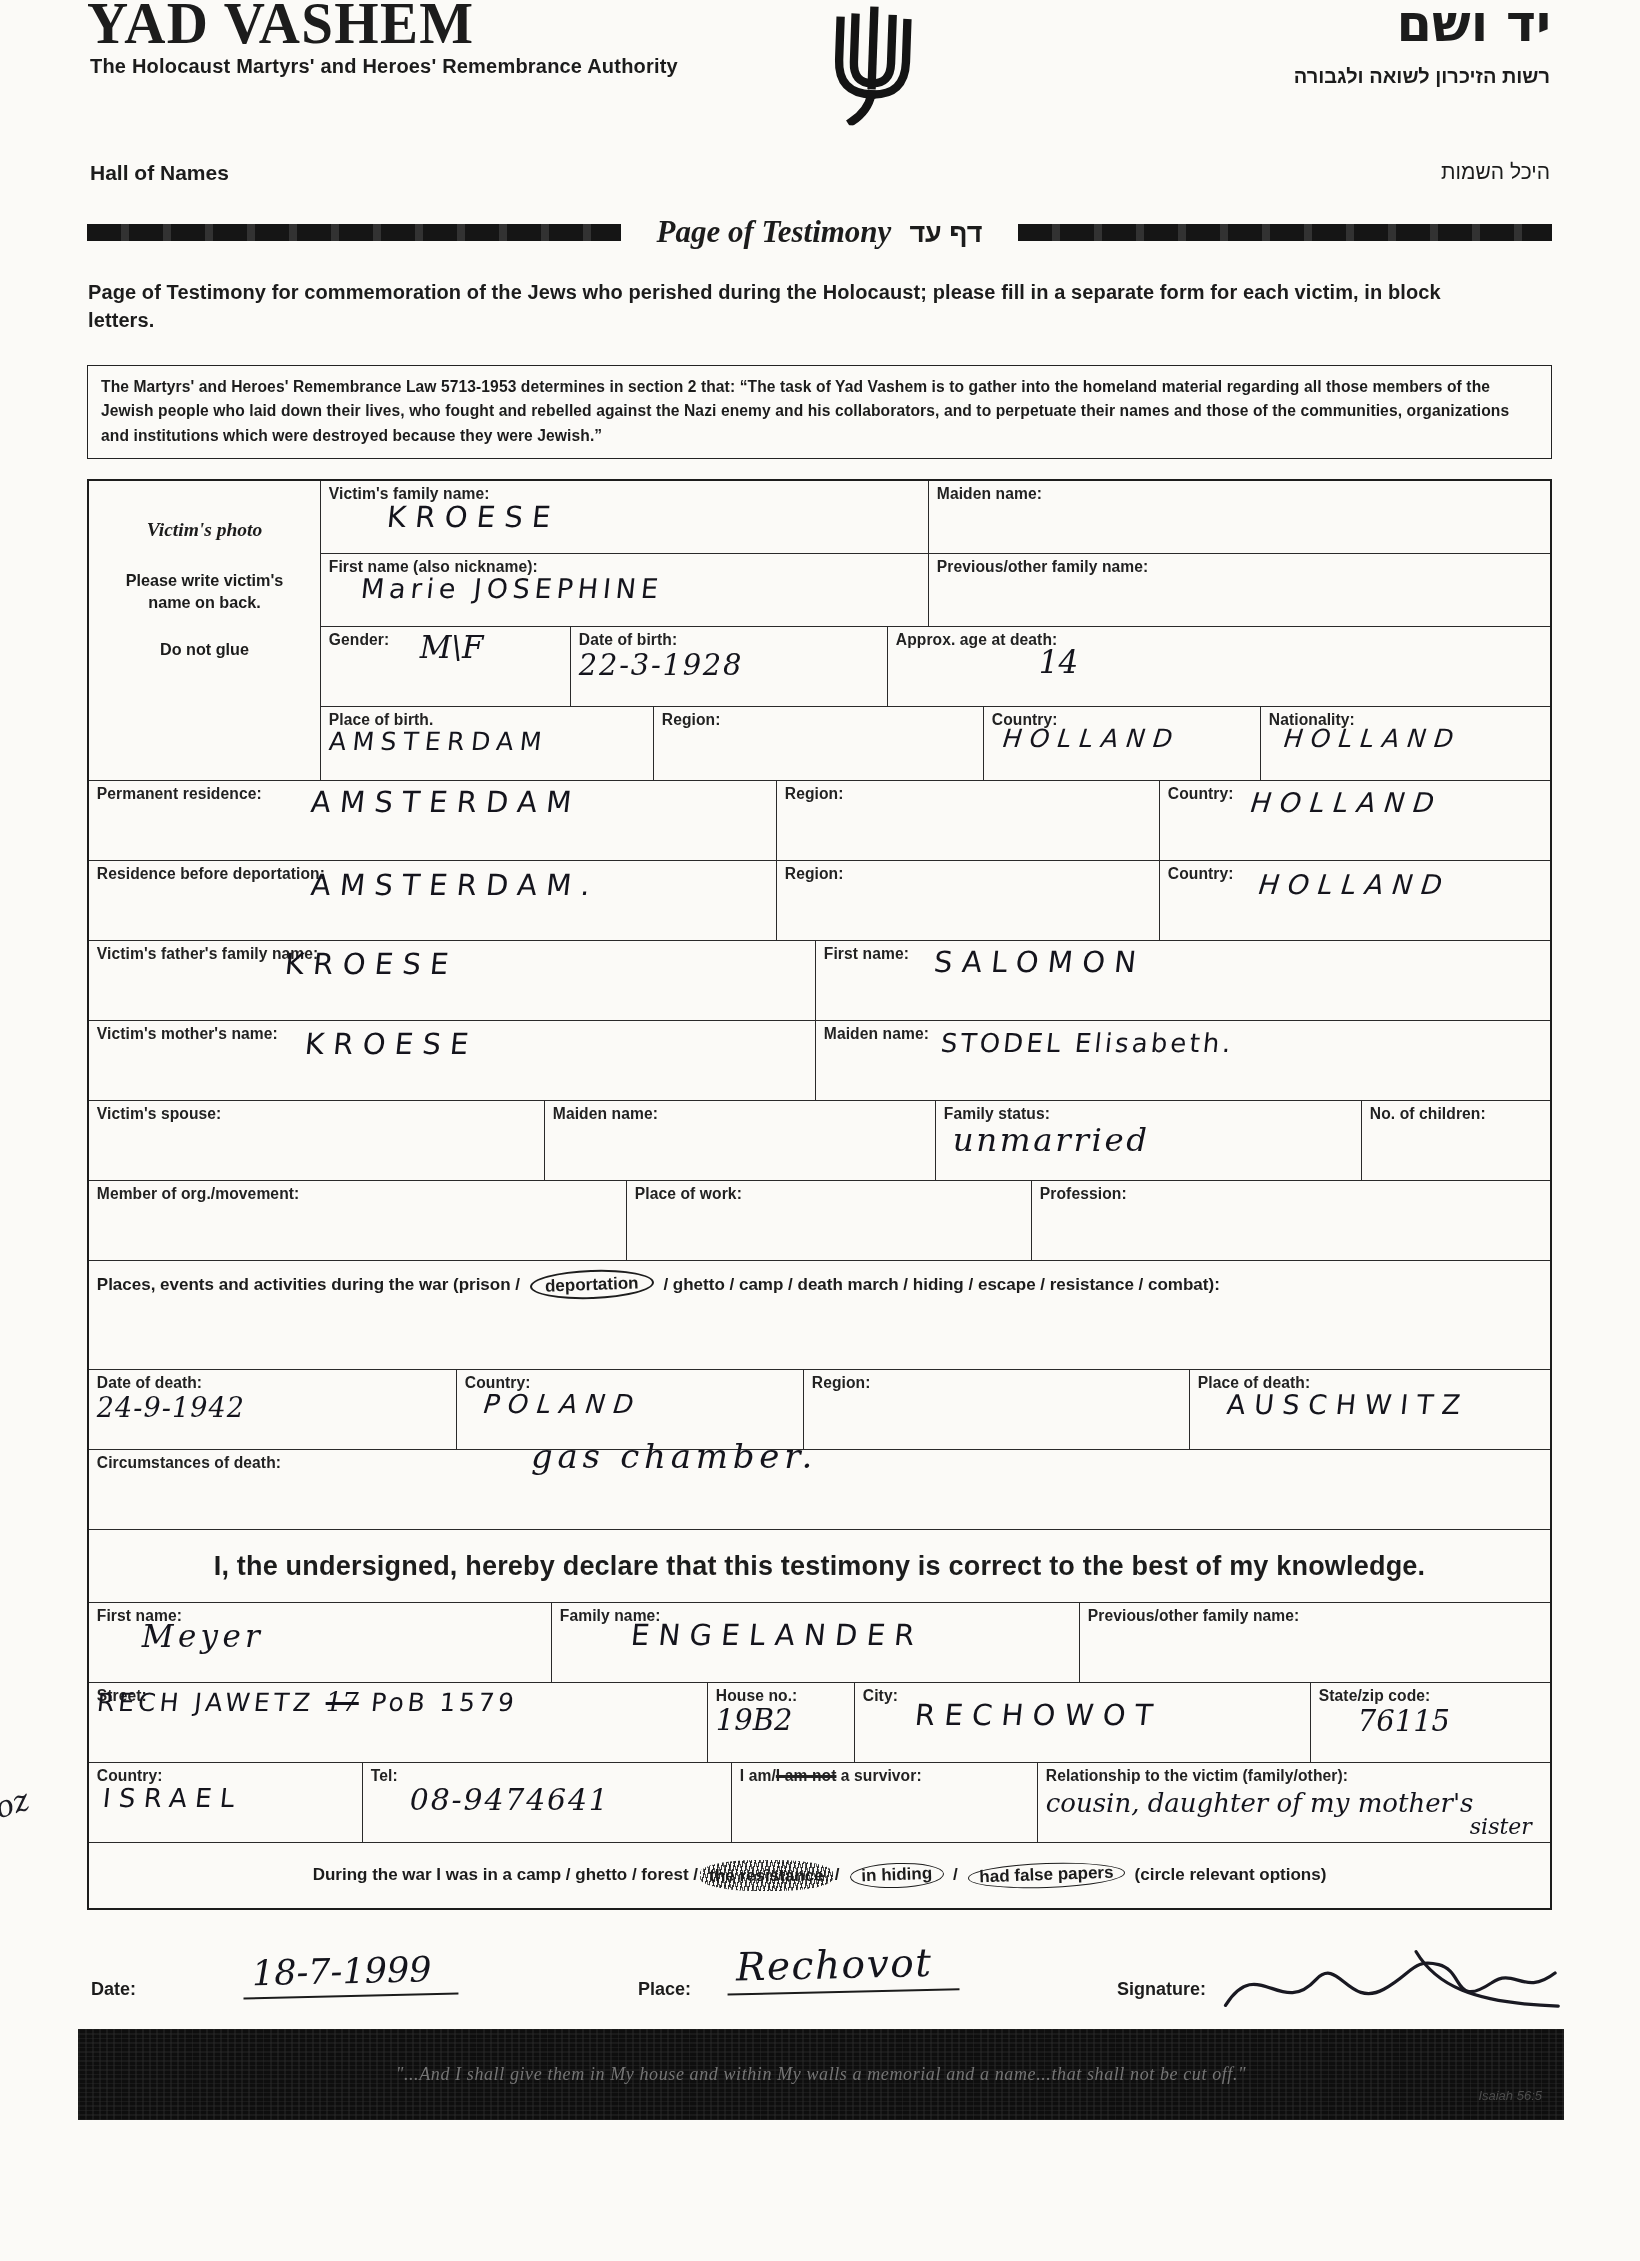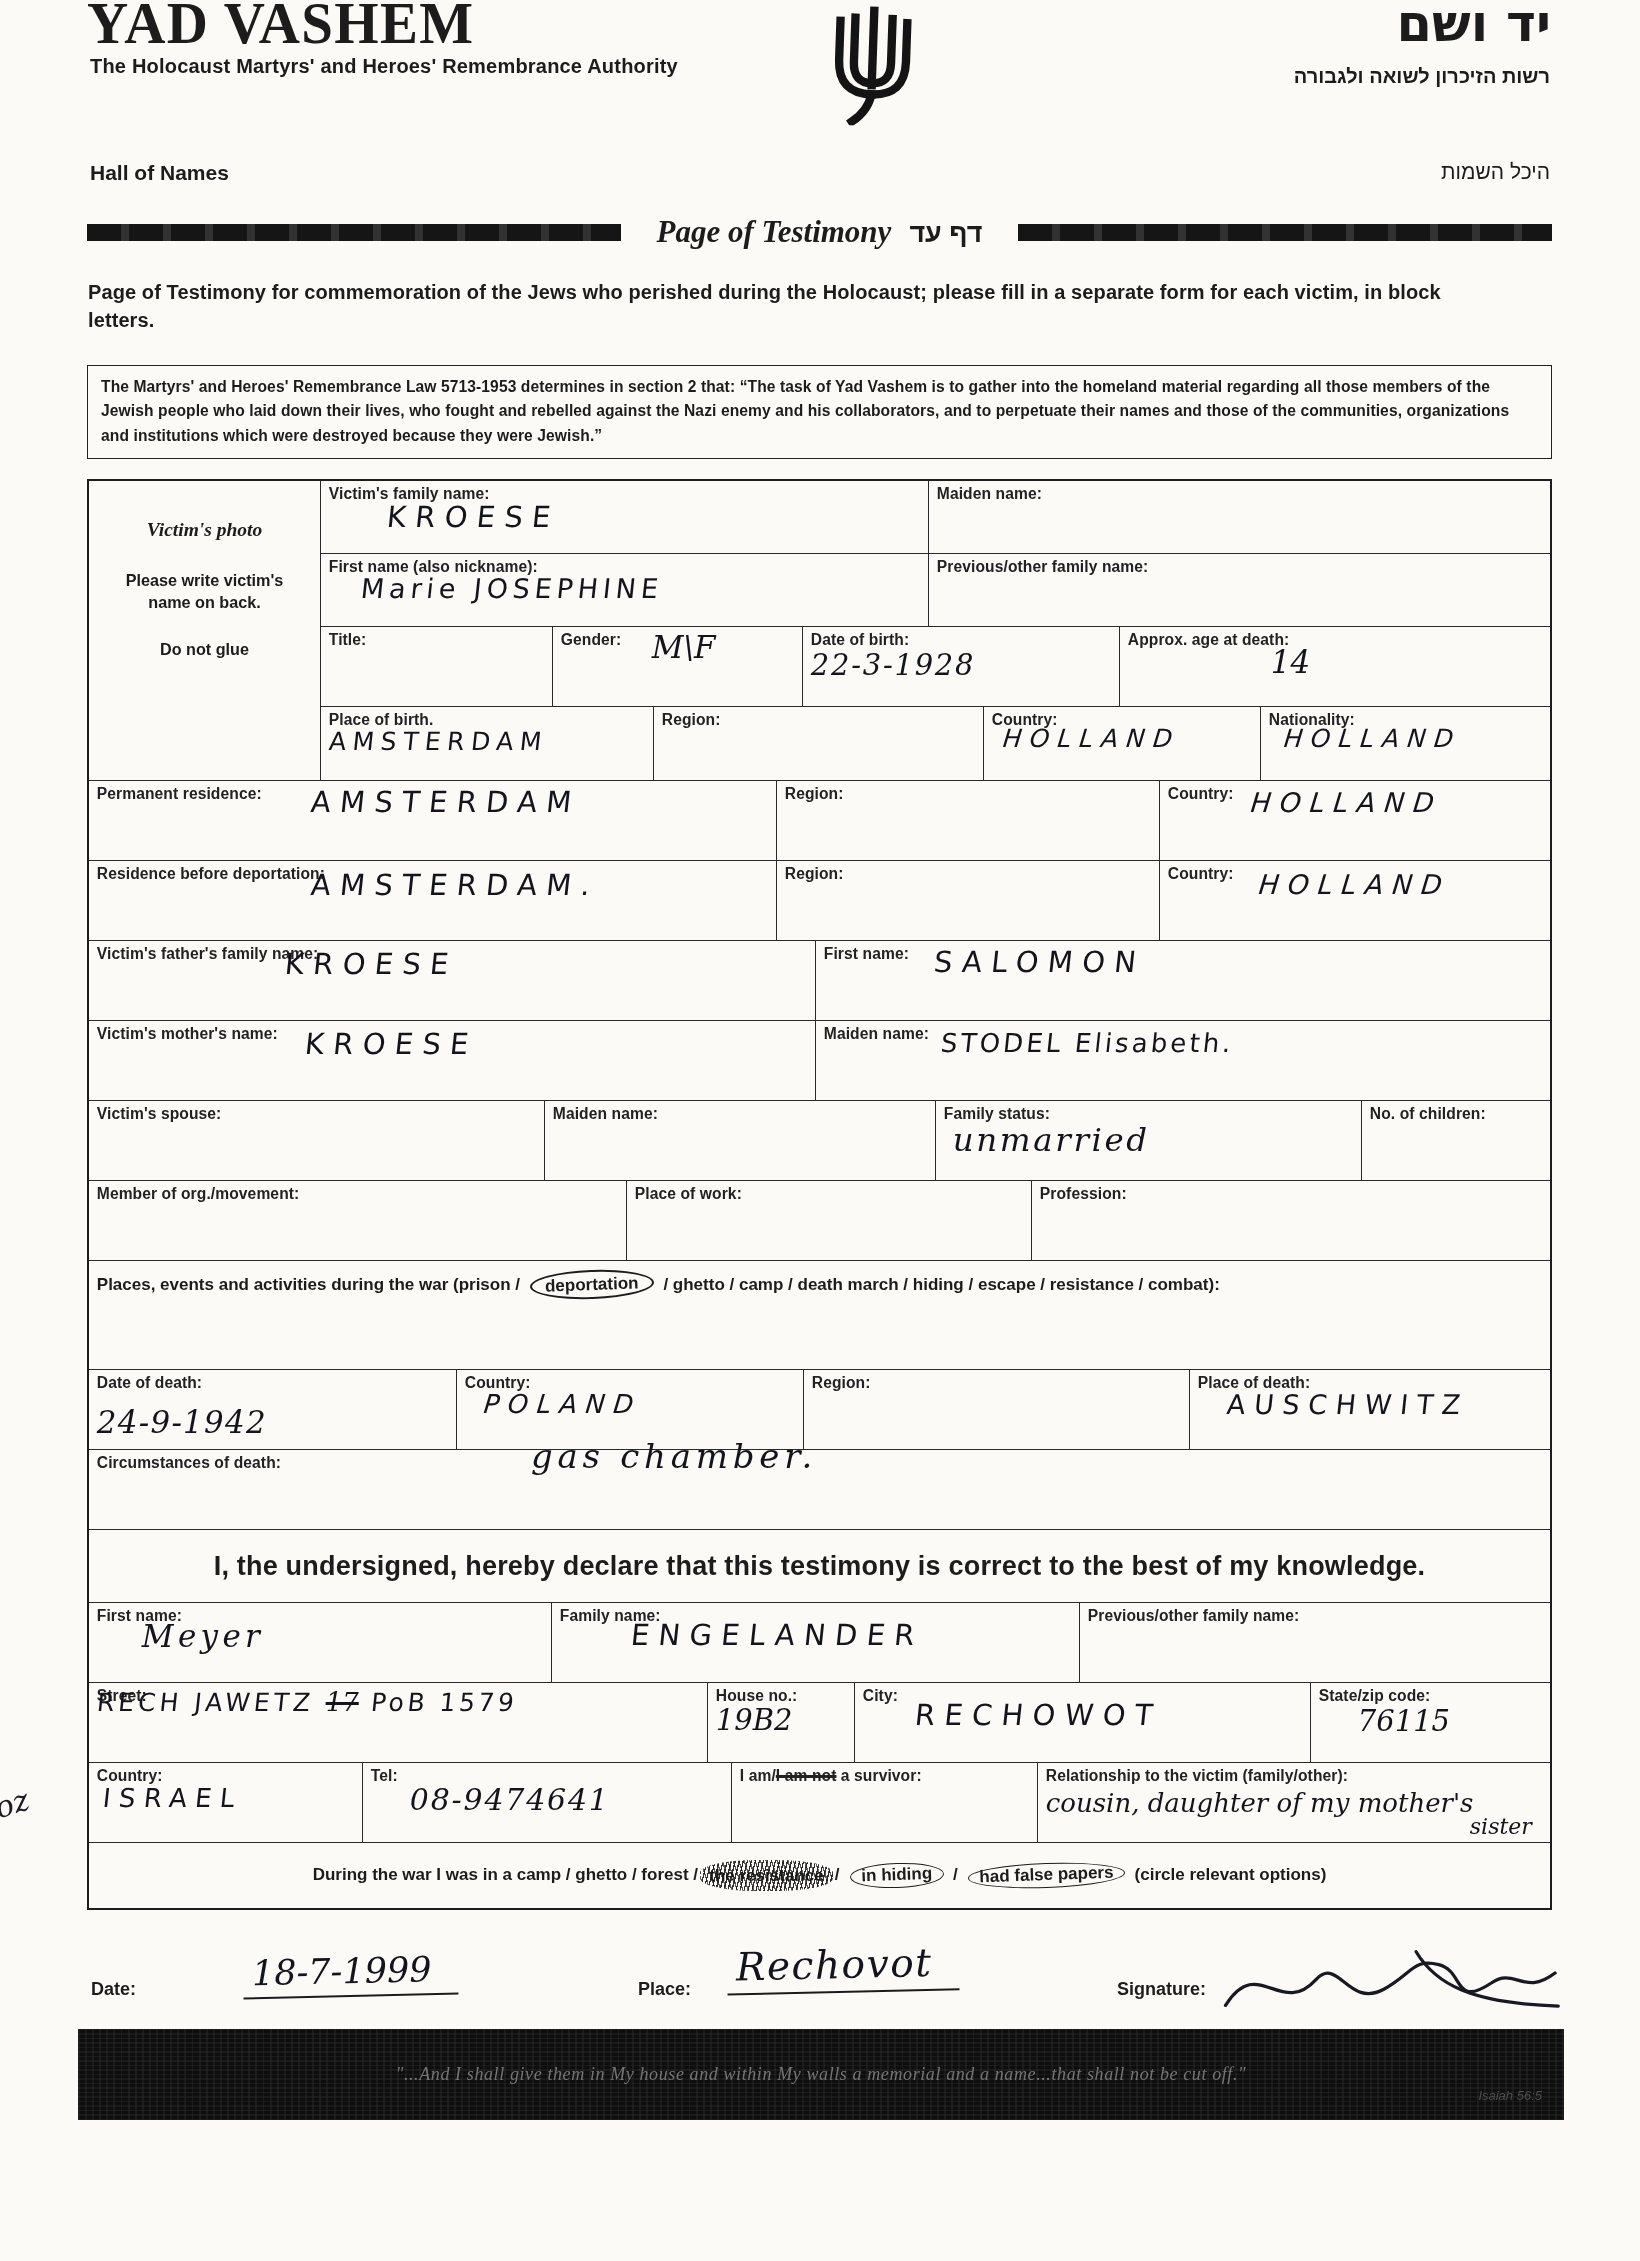--- a/index.html
+++ b/index.html
@@ -191,23 +191,20 @@
         <div class="row" style="height:73px">
           <div class="c" style="width:608px">
             <div class="lbl">First name (also nickname):</div>
             <div class="v caps" style="margin-left:32.5px; font-size:27px; letter-spacing:.18em; margin-top:-1.3px">Marie JOSEPHINE</div>
           </div>
           <div class="c last">
             <div class="lbl">Previous/other family name:</div>
           </div>
         </div>
         <div class="row" style="height:80px">
-          <div class="c" style="width:232px">
-            <div class="lbl">Title:</div>
-          </div>
           <div class="c" style="width:250px">
             <div class="lbl">Gender:</div>
             <div class="v cur" style="font-size:31px; margin-left:91px; margin-top:-25px">M\F</div>
           </div>
           <div class="c" style="width:317px">
             <div class="lbl">Date of birth:</div>
             <div class="v cur" style="font-size:29px; letter-spacing:.06em; margin-top:1.3px">22-3-1928</div>
           </div>
           <div class="c last">
             <div class="lbl">Approx. age at death:</div>
@@ -318,21 +315,21 @@
           <span>Places, events and activities during the war (prison /</span>
           <span class="circled">deportation</span>
           <span>/ ghetto / camp / death march / hiding / escape / resistance / combat):</span>
         </div>
       </div>
     </div>
 
     <div class="row" style="height:80px">
       <div class="c" style="width:368px">
         <div class="lbl">Date of death:</div>
-        <div class="v cur" style="font-size:31px; letter-spacing:.04em; margin-top:14px">24-9-1942</div>
+        <div class="v cur" style="font-size:27px; letter-spacing:.04em; margin-top:2px">24-9-1942</div>
       </div>
       <div class="c" style="width:347px">
         <div class="lbl">Country:</div>
         <div class="v caps" style="font-size:26px; margin-left:19.5px; margin-top:-1.3px; font-style:italic">POLAND</div>
       </div>
       <div class="c" style="width:386px">
         <div class="lbl">Region:</div>
       </div>
       <div class="c last">
         <div class="lbl">Place of death:</div>

